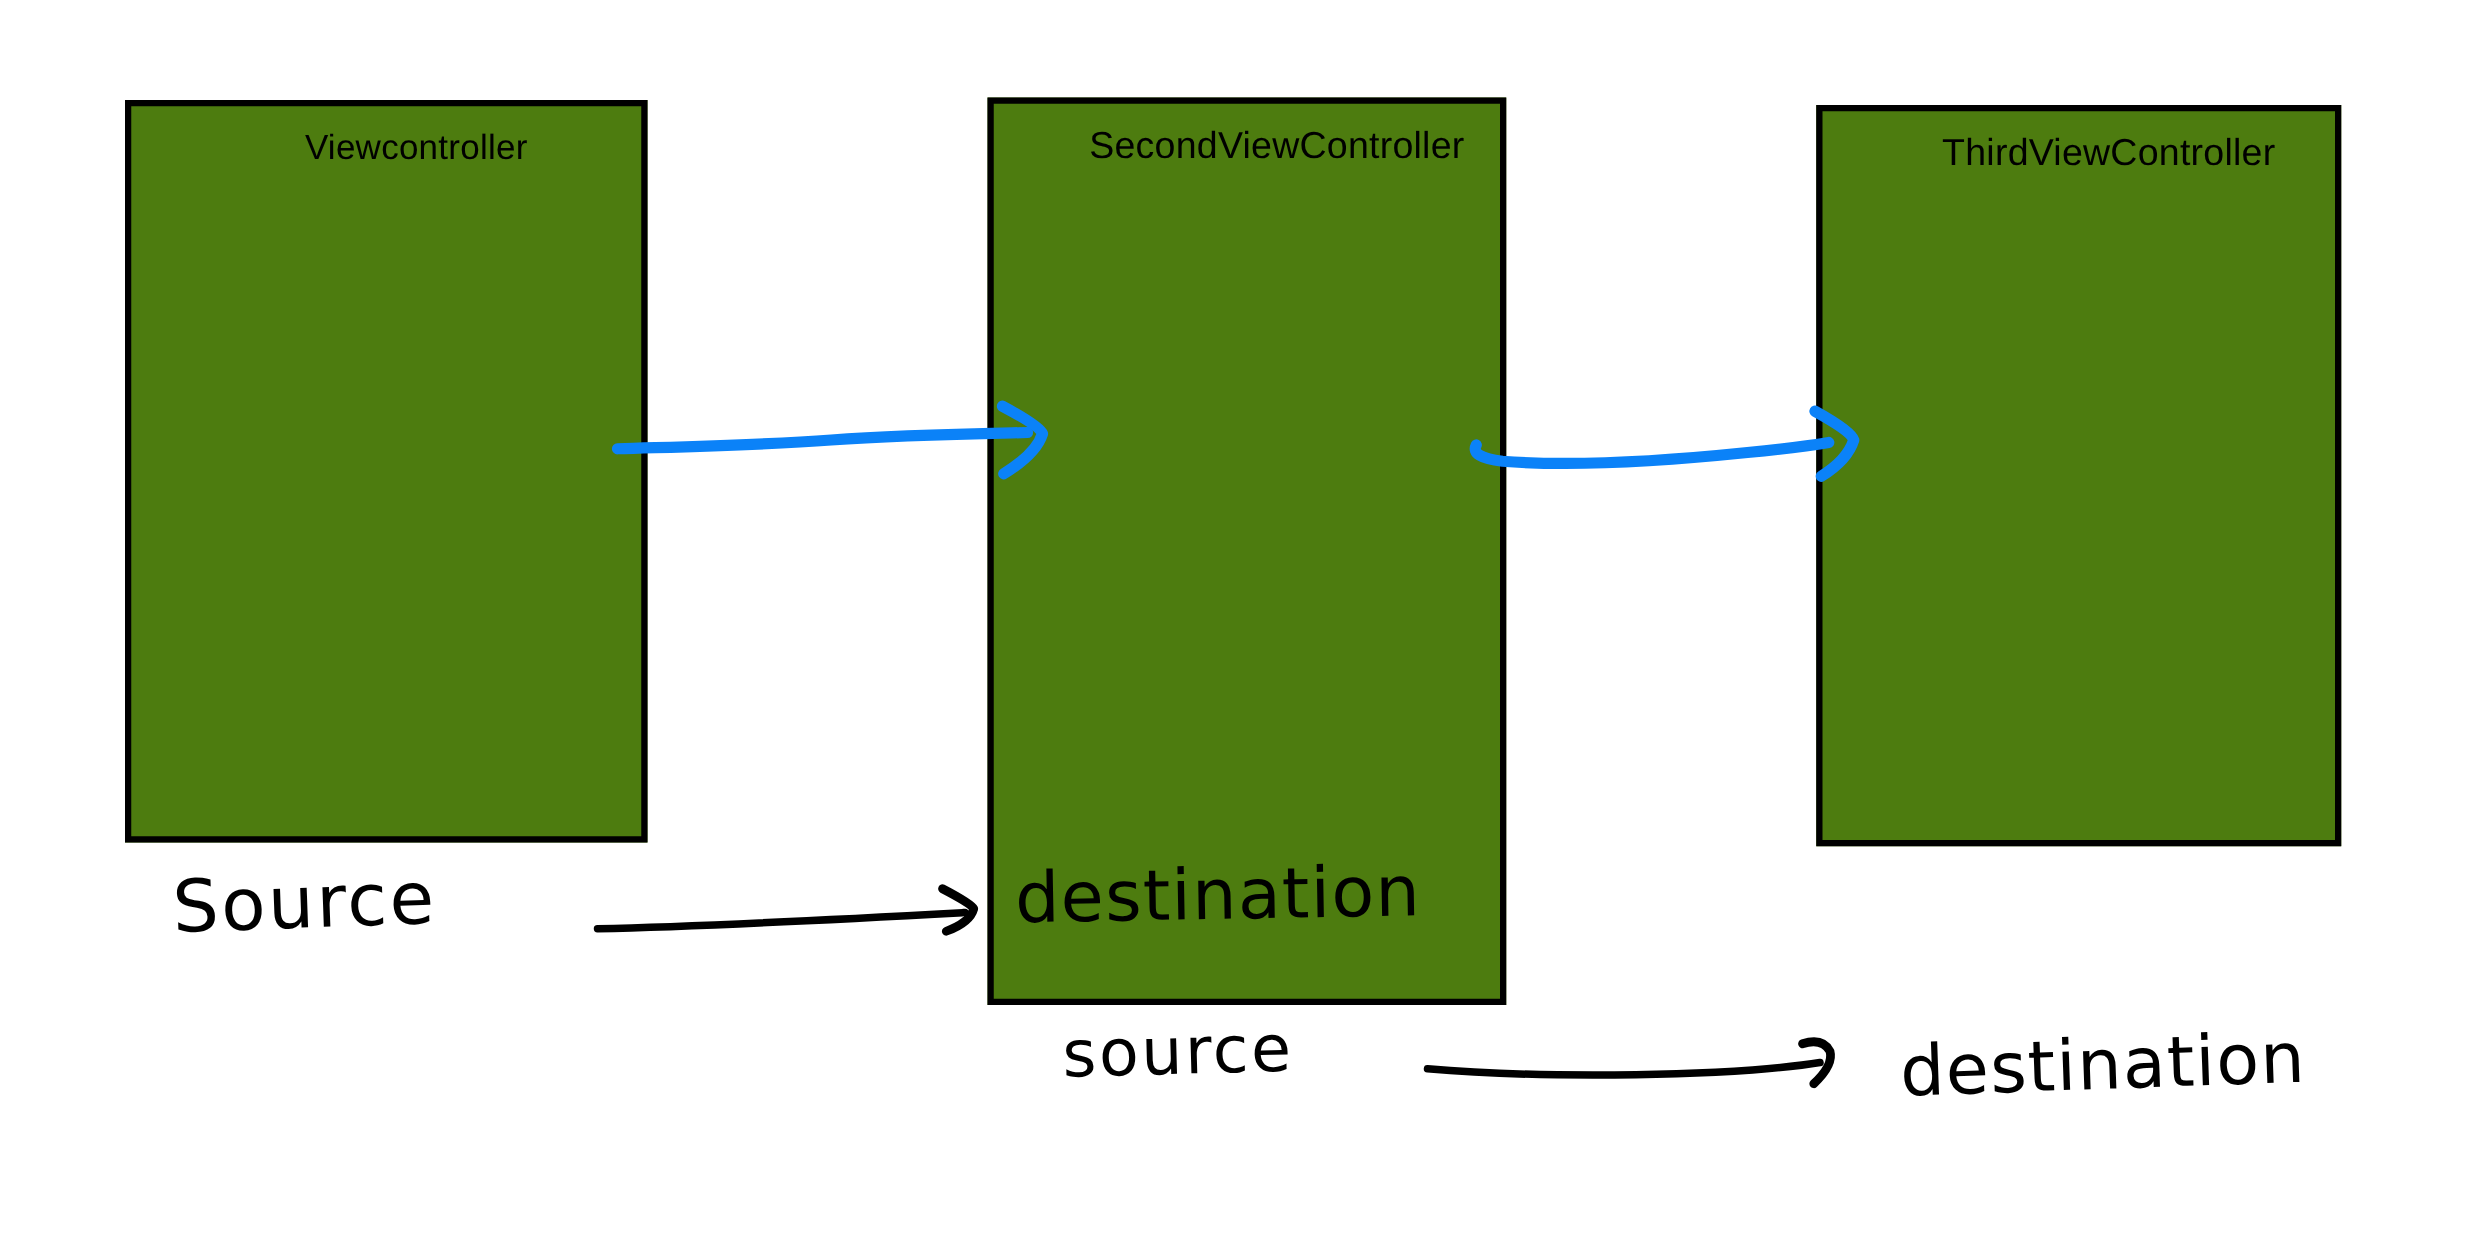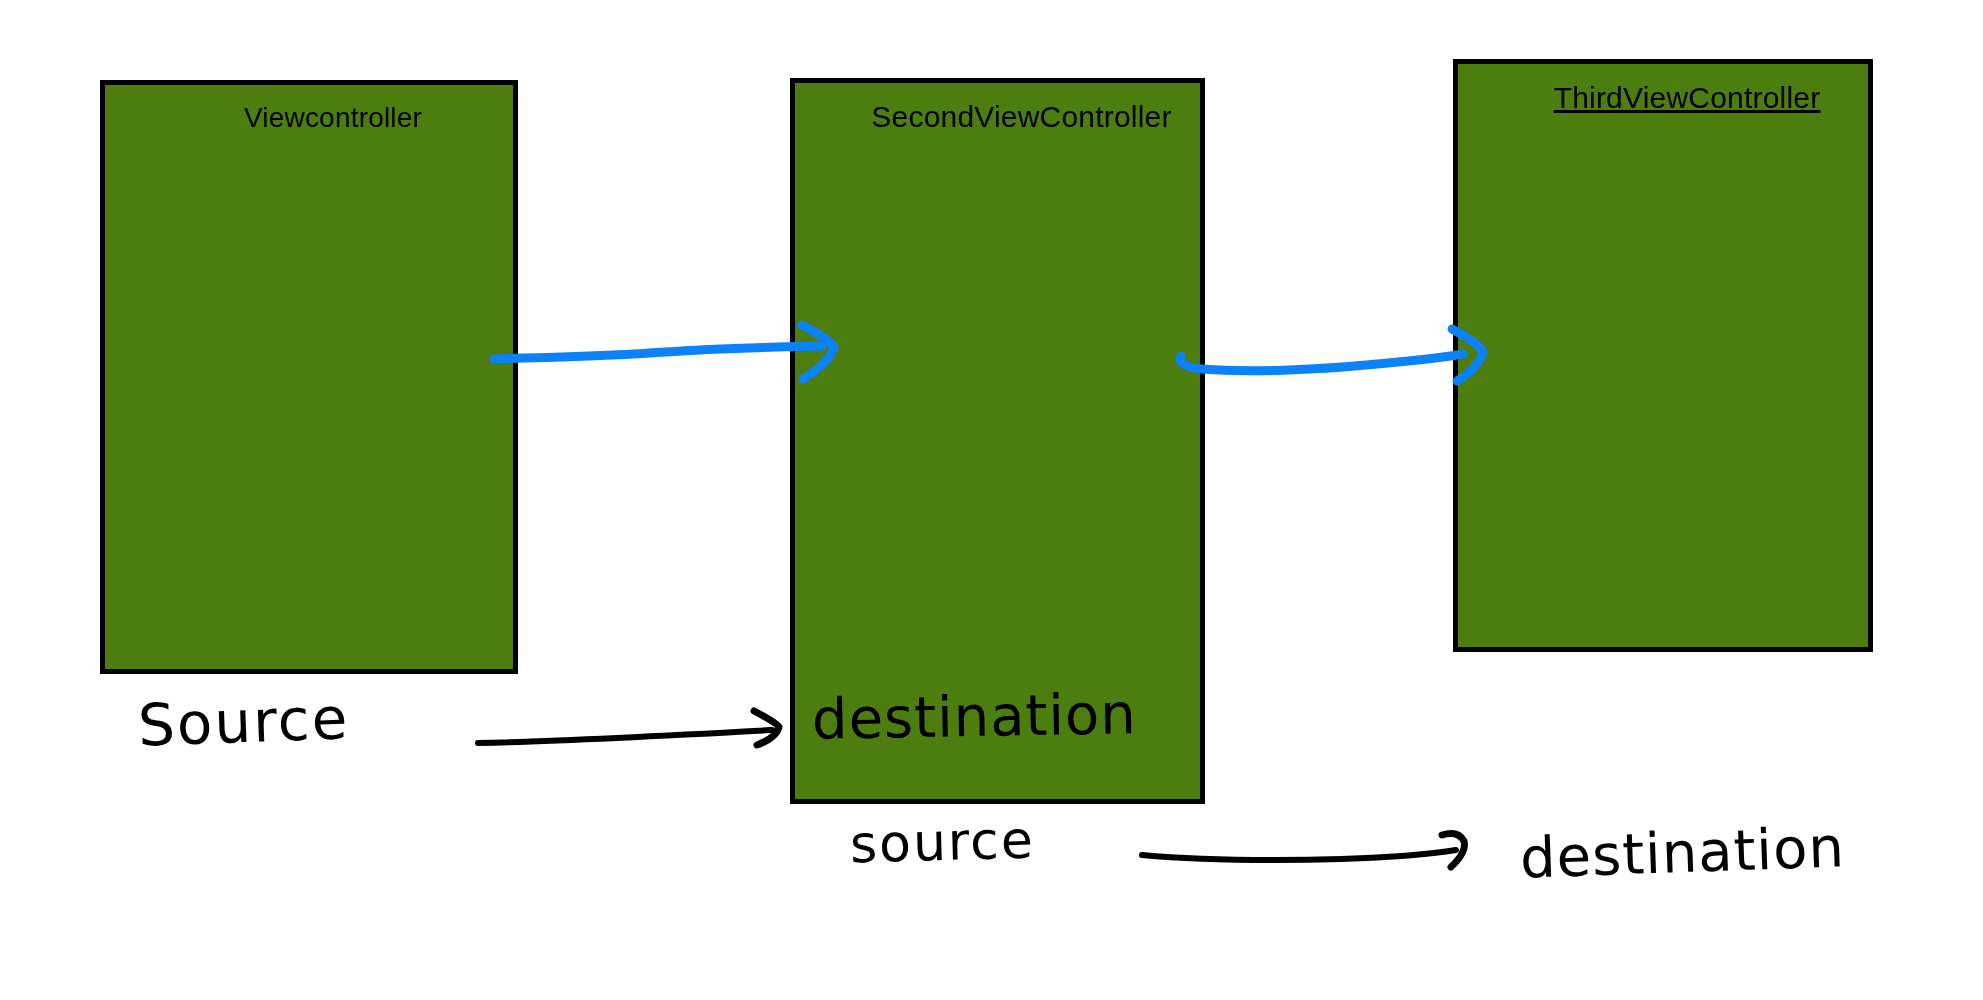--- a/index.html
+++ b/index.html
@@ -21,21 +21,21 @@
   .vc-box .vc-title {
     text-align: center;
     padding-top: 17px;
     color: #000000;
     letter-spacing: 0.2px;
   }
   .box1 { left: 100px; top: 80px;  width: 418px; height: 594px; }
   .box1 .vc-title { font-size: 28px; }
   .box2 { left: 790px; top: 78px;  width: 415px; height: 726px; }
   .box2 .vc-title { font-size: 30px; }
-  .box3 { left: 1453px; top: 59px; width: 420px; height: 593px; text-decoration: underline; }
+  .box3 { left: 1453px; top: 84px; width: 420px; height: 593px; }
   .box3 .vc-title { font-size: 30px; }
 
   .overlay {
     position: absolute;
     left: 0; top: 0;
     width: 1983px; height: 1000px;
     z-index: 5;
     pointer-events: none;
   }
   .overlay path { fill: none; stroke-linecap: round; stroke-linejoin: round; }

